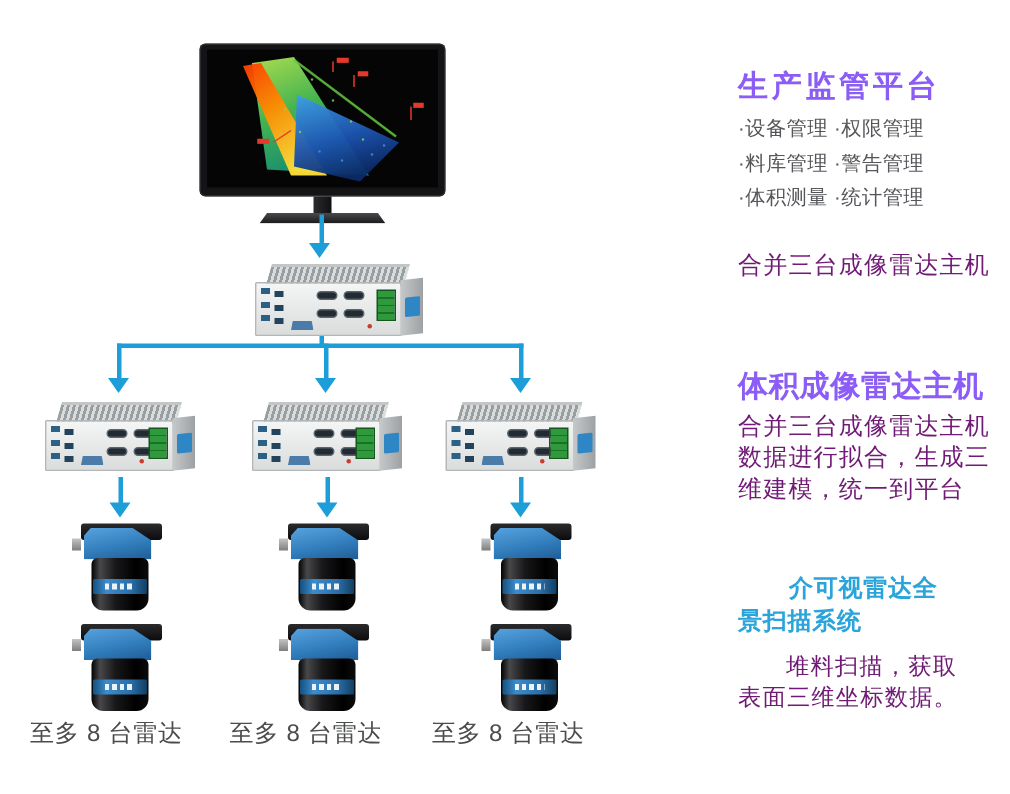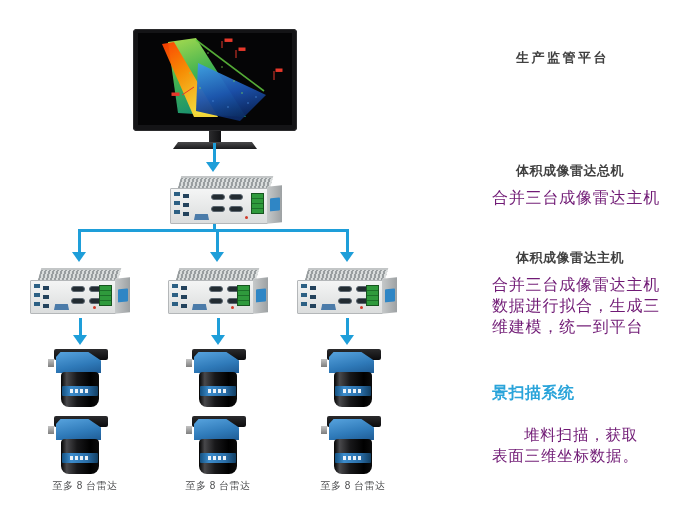--- a/index.html
+++ b/index.html
@@ -57,34 +57,34 @@
       background:linear-gradient(#c4c4c4,#7e7e7e);}
   .radar .r-body{position:absolute;left:9px;right:9px;top:23px;bottom:0;
       background:linear-gradient(90deg,#020202 0%,#48484b 15%,#18181a 42%,#000 78%,#0b0b0b 100%);
       border-radius:4px 4px 8px 8px;}
   .radar .r-band{position:absolute;left:1px;right:1px;top:14px;height:10px;border-radius:1px;
       background:linear-gradient(90deg,#14507f,#3c8ccc 25%,#2a6ea8 70%,#123f63);}
   .radar .r-band::after{content:"";position:absolute;left:22%;right:22%;top:3px;height:4px;
       background:repeating-linear-gradient(90deg,rgba(255,255,255,.9) 0 3px,rgba(255,255,255,0) 3px 5px);}
 
   
-  .count-label{position:absolute;top:479px;width:130px;text-align:center;
-      font-size:10px;color:#4b4c4e;letter-spacing:0.5px;}
+  .count-label{position:absolute;top:479px;width:130px;
+      font-size:16px;color:#4b4c4e;letter-spacing:0.5px;}
 
   
   .panel-section{position:absolute;left:492px;width:180px;}
-  .sec-title{font-size:13px;font-weight:700;color:#404040;letter-spacing:0.5px;line-height:20px;margin-left:24px;}
+  .sec-title{font-size:20px;font-weight:700;color:#8b5cf6;letter-spacing:0.5px;line-height:20px;}
   .sec-title.spread{letter-spacing:2.5px;}
   .bullets{margin-top:6px;}
   .bullet-line{font-size:13.5px;line-height:23px;color:#55565a;letter-spacing:0.3px;}
   .body-lines{margin-top:6px;}
   .body-line{font-size:16px;line-height:21px;color:#701a75;letter-spacing:0.8px;}
   .title-line{font-size:16px;font-weight:700;color:#2aa4da;line-height:22px;letter-spacing:0.5px;}
   .indent-title{padding-left:34px;}
-  .s4 .body-lines{margin-top:20px;}
+  .s4 .body-lines{margin-top:8px;}
   .s4 .body-line{font-size:15.5px;line-height:21px;}
   .indent-body{padding-left:32px;}
 </style>
 </head>
 <body>
 
 <div class="page">
 
   <div class="monitor-frame">
     <div class="monitor-screen">
@@ -273,40 +273,45 @@
     <i class="r-band"></i>
   </i>
 </div>
 
   <div class="count-label" style="left:20px;">至多 8 台雷达</div>
   <div class="count-label" style="left:153px;">至多 8 台雷达</div>
   <div class="count-label" style="left:288px;">至多 8 台雷达</div>
 
   <div class="panel-section" style="top:48px;">
     <div class="sec-title spread">生产监管平台</div>
+    <div class="bullets">
+      <div class="bullet-line">·设备管理 ·权限管理</div>
+      <div class="bullet-line">·料库管理 ·警告管理</div>
+      <div class="bullet-line">·体积测量 ·统计管理</div>
+    </div>
   </div>
 
   <div class="panel-section" style="top:161px;">
-    <div class="sec-title">体积成像雷达总机</div>
     <div class="body-lines">
       <div class="body-line">合并三台成像雷达主机</div>
     </div>
   </div>
 
   <div class="panel-section" style="top:248px;">
     <div class="sec-title">体积成像雷达主机</div>
     <div class="body-lines">
       <div class="body-line">合并三台成像雷达主机</div>
       <div class="body-line">数据进行拟合，生成三</div>
       <div class="body-line">维建模，统一到平台</div>
     </div>
   </div>
 
   <div class="panel-section s4" style="top:382px;">
     <div>
+      <div class="title-line indent-title">介可视雷达全</div>
       <div class="title-line">景扫描系统</div>
     </div>
     <div class="body-lines">
       <div class="body-line indent-body">堆料扫描，获取</div>
       <div class="body-line">表面三维坐标数据。</div>
     </div>
   </div>
 
 </div>
 

